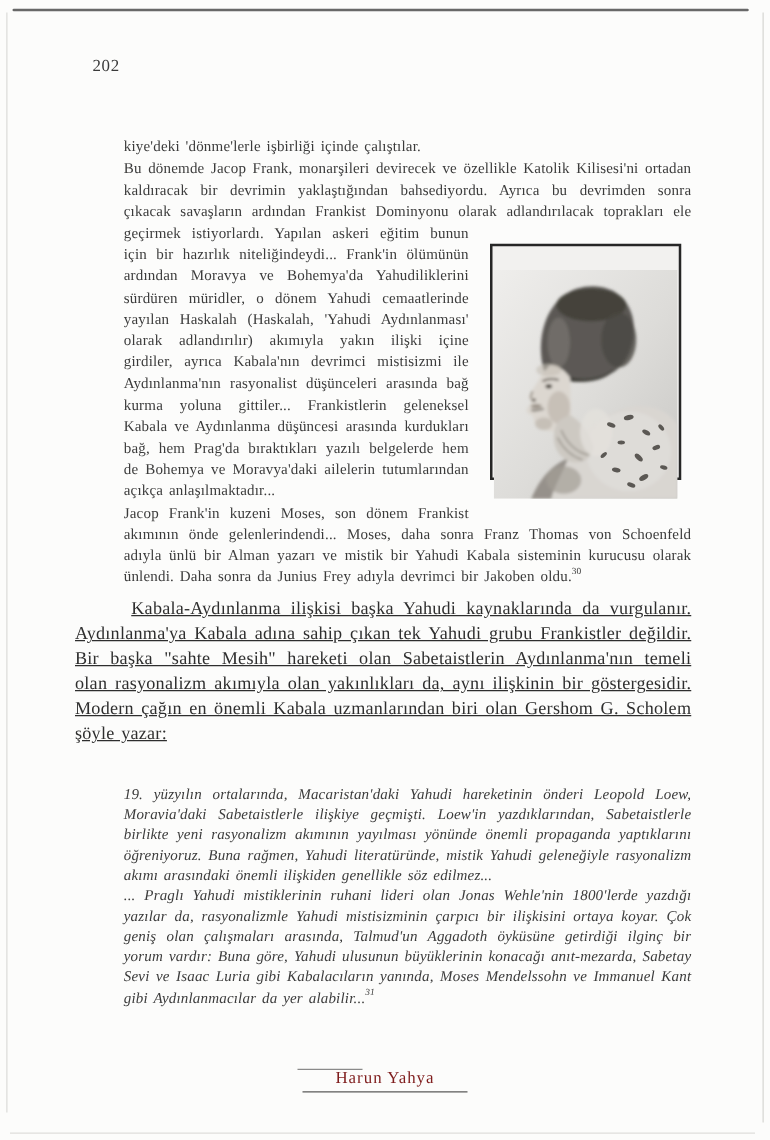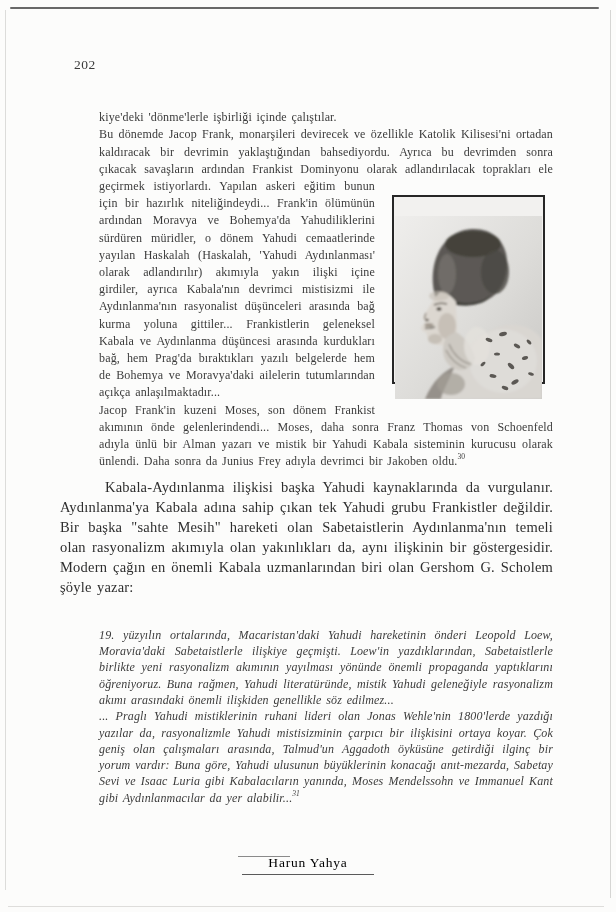--- a/index.html
+++ b/index.html
@@ -13,21 +13,21 @@
   }
   .page{position:relative;width:616px;height:912px;}
 
   
   .scan-top{position:absolute;left:10px;top:7px;width:589px;height:2px;background:#4d4d4d;opacity:.85;border-radius:1px;}
   .scan-left{position:absolute;left:5px;top:10px;width:1px;height:880px;background:#dcdcda;}
   .scan-right{position:absolute;left:610px;top:10px;width:1px;height:888px;background:#d6d6d4;}
   .scan-bottom{position:absolute;left:8px;top:906px;width:596px;height:1px;background:#dedddb;}
 
   header{position:relative;height:22px;padding-top:44px;}
-  .pagenum{position:absolute;left:74px;top:45px;font-size:13.5px;color:#3a3a3a;letter-spacing:.5px;margin-top:12px;}
+  .pagenum{position:absolute;left:74px;top:45px;font-size:13.5px;color:#3a3a3a;letter-spacing:.5px;}
   .title{
     margin:0 63px 0 60px;text-align:center;
     font-size:15px;font-weight:normal;letter-spacing:2.2px;
     color:#262626;
   }
 
   .content{margin:0 63px 0 60px;position:relative;}
 
   .quote{
     margin:0 0 0 39px;
@@ -41,20 +41,21 @@
   .qbottom{margin-top:13px;line-height:16.3px;text-indent:23px;font-style:italic;}
 
   sup.fn{font-size:7.5px;line-height:0;vertical-align:6px;letter-spacing:0;color:#3b3b3b;}
 
   .body-par{
     margin:7px 0 0 0;
     font-size:14.5px;line-height:20px;
     letter-spacing:.2px;word-spacing:1.5px;
     text-align:justify;text-indent:45px;
     color:#2e2e2e;
+    text-decoration:underline;
   }
 
   
   .sp1{float:right;width:0;height:69px;}
 
   .portrait-figure{
     float:right;clear:right;
     width:170px;
     margin:0 0 10px 8px;
   }
@@ -76,21 +77,21 @@
     color:#141414;
     white-space:normal;
     text-indent:0;
     letter-spacing:0;word-spacing:0;
   }
 
   footer{position:absolute;left:0;top:853px;width:616px;text-align:center;}
   .footer-name{
     position:relative;
     display:inline-block;
-    font-size:13.5px;color:#000000;
+    font-size:13.5px;color:#7f1d1d;
     letter-spacing:.8px;
     padding:0 26px 3px 26px;
     border-bottom:1px solid #5a5a5a;
   }
   .footer-name::before{
     content:"";position:absolute;top:1px;left:-4px;width:52px;height:1px;background:#8a8a8a;
   }
 </style>
 </head>
 <body>

